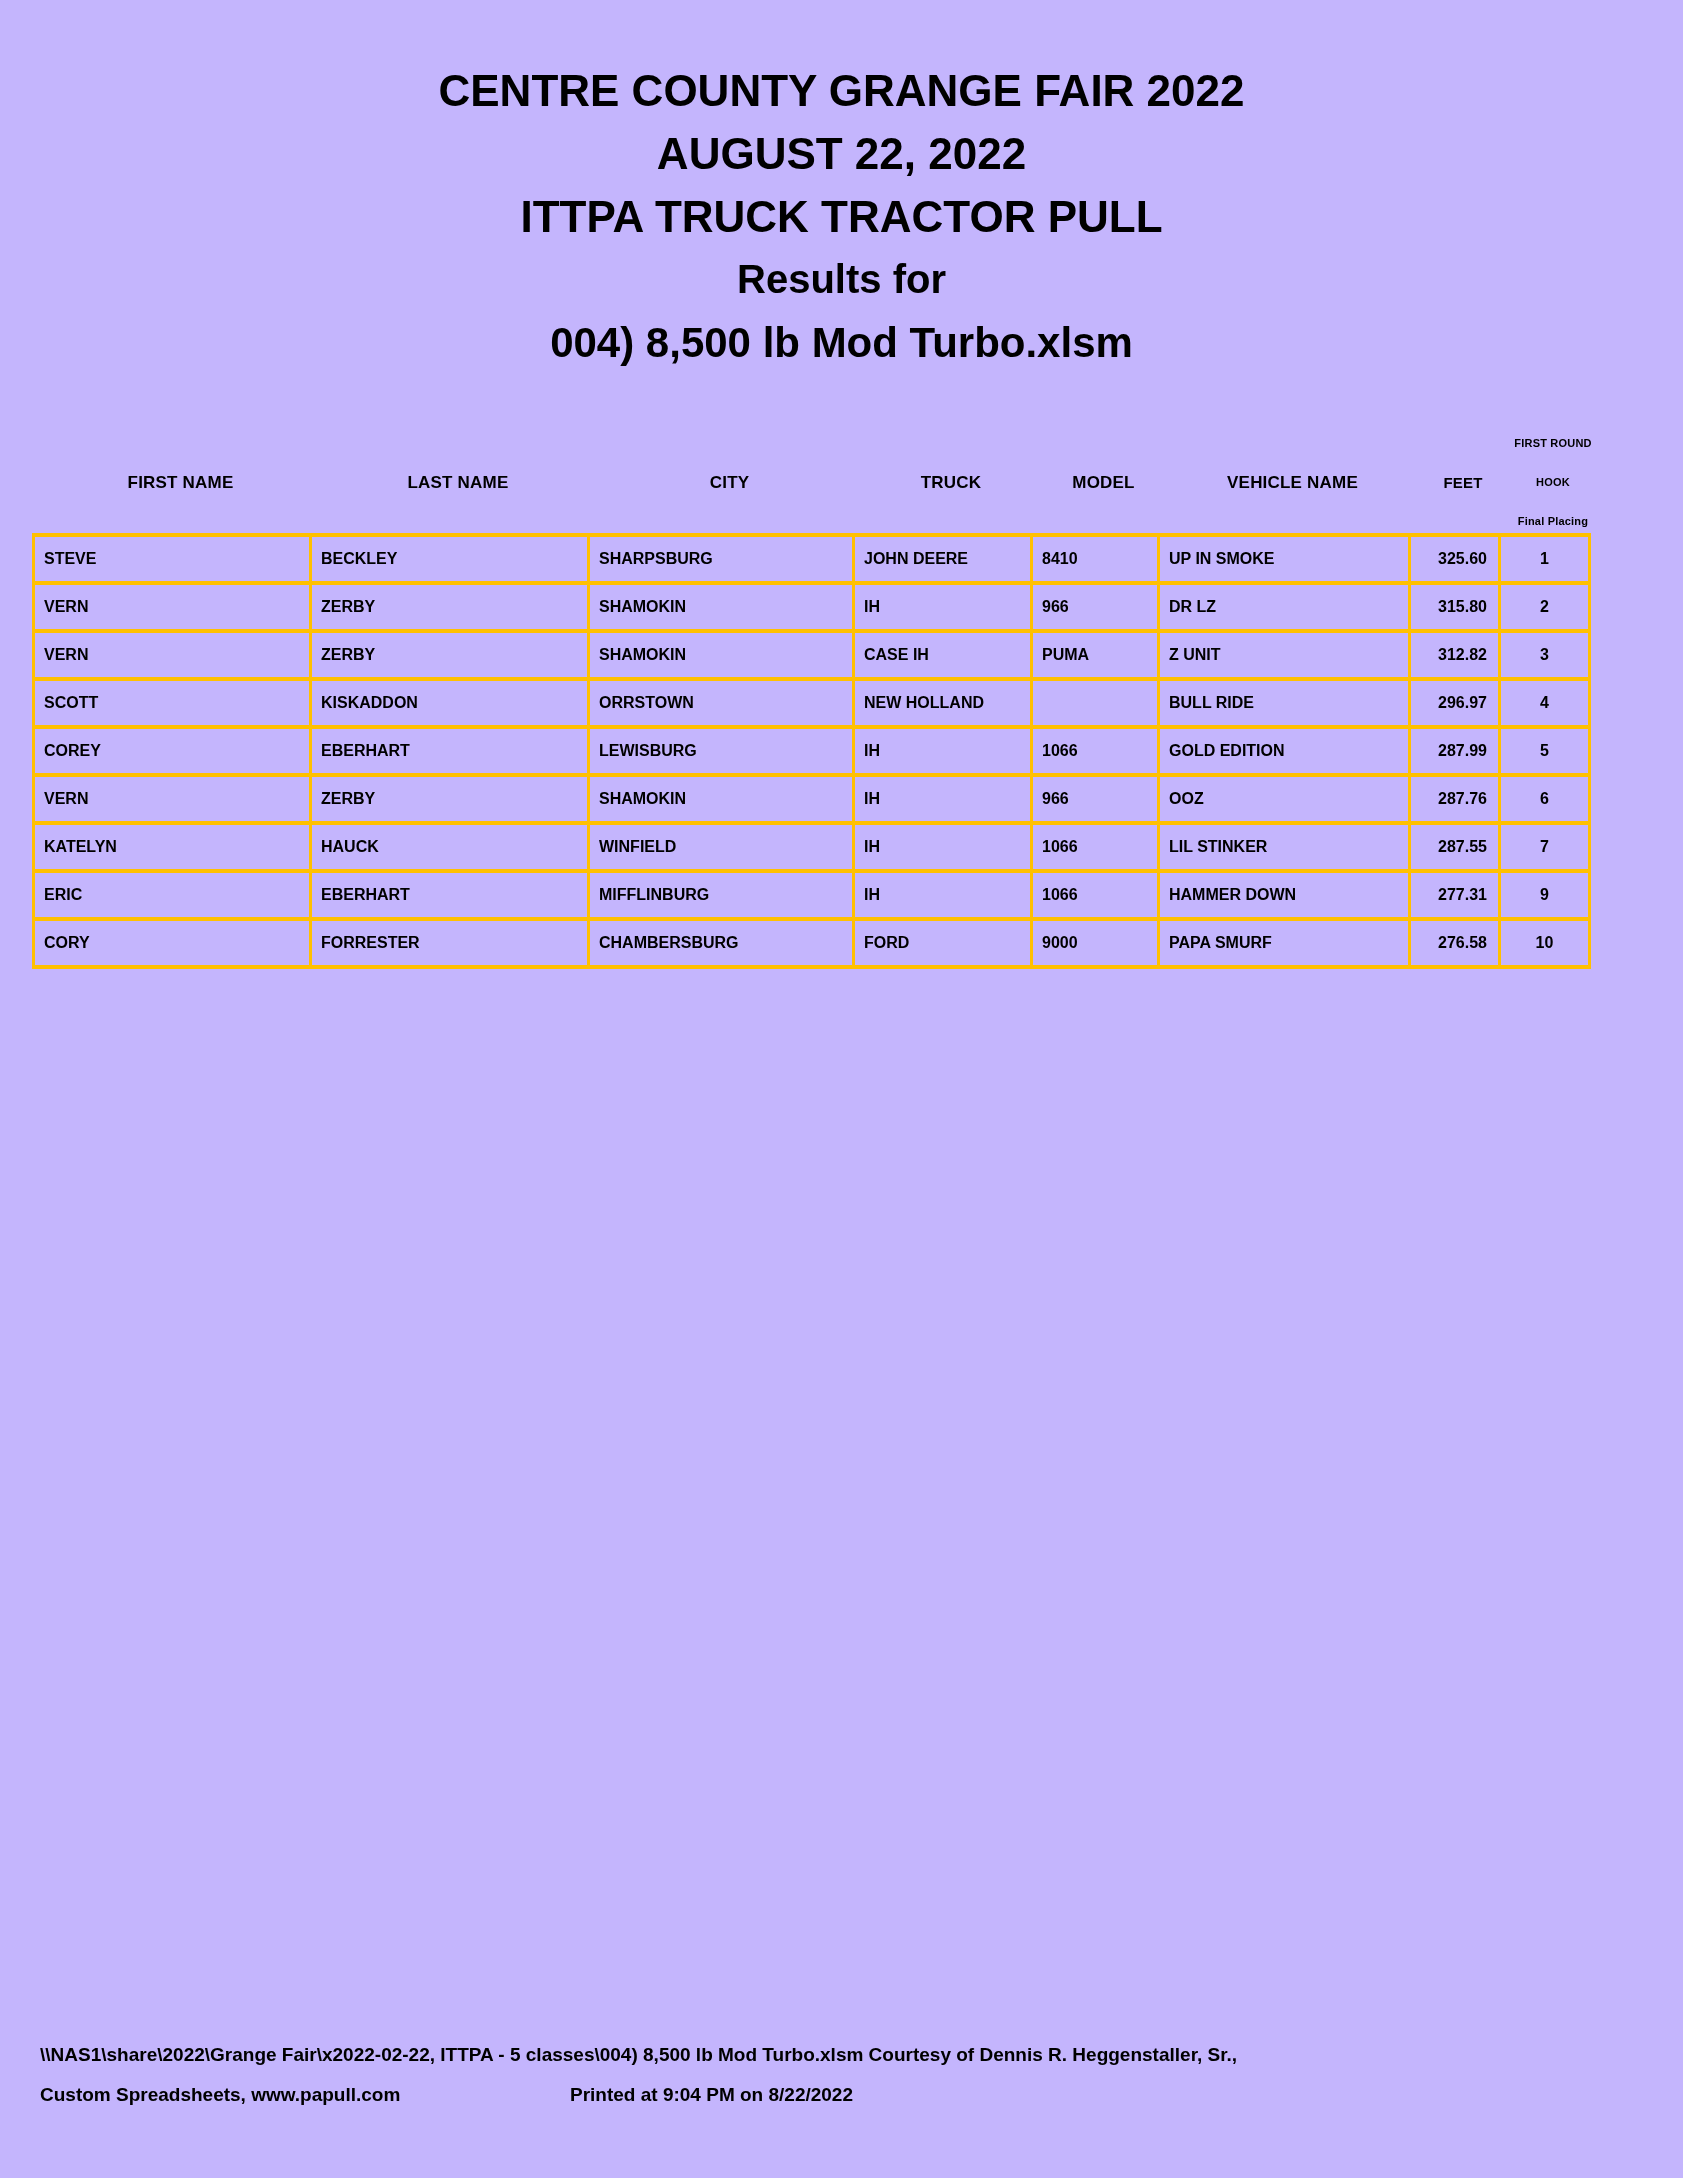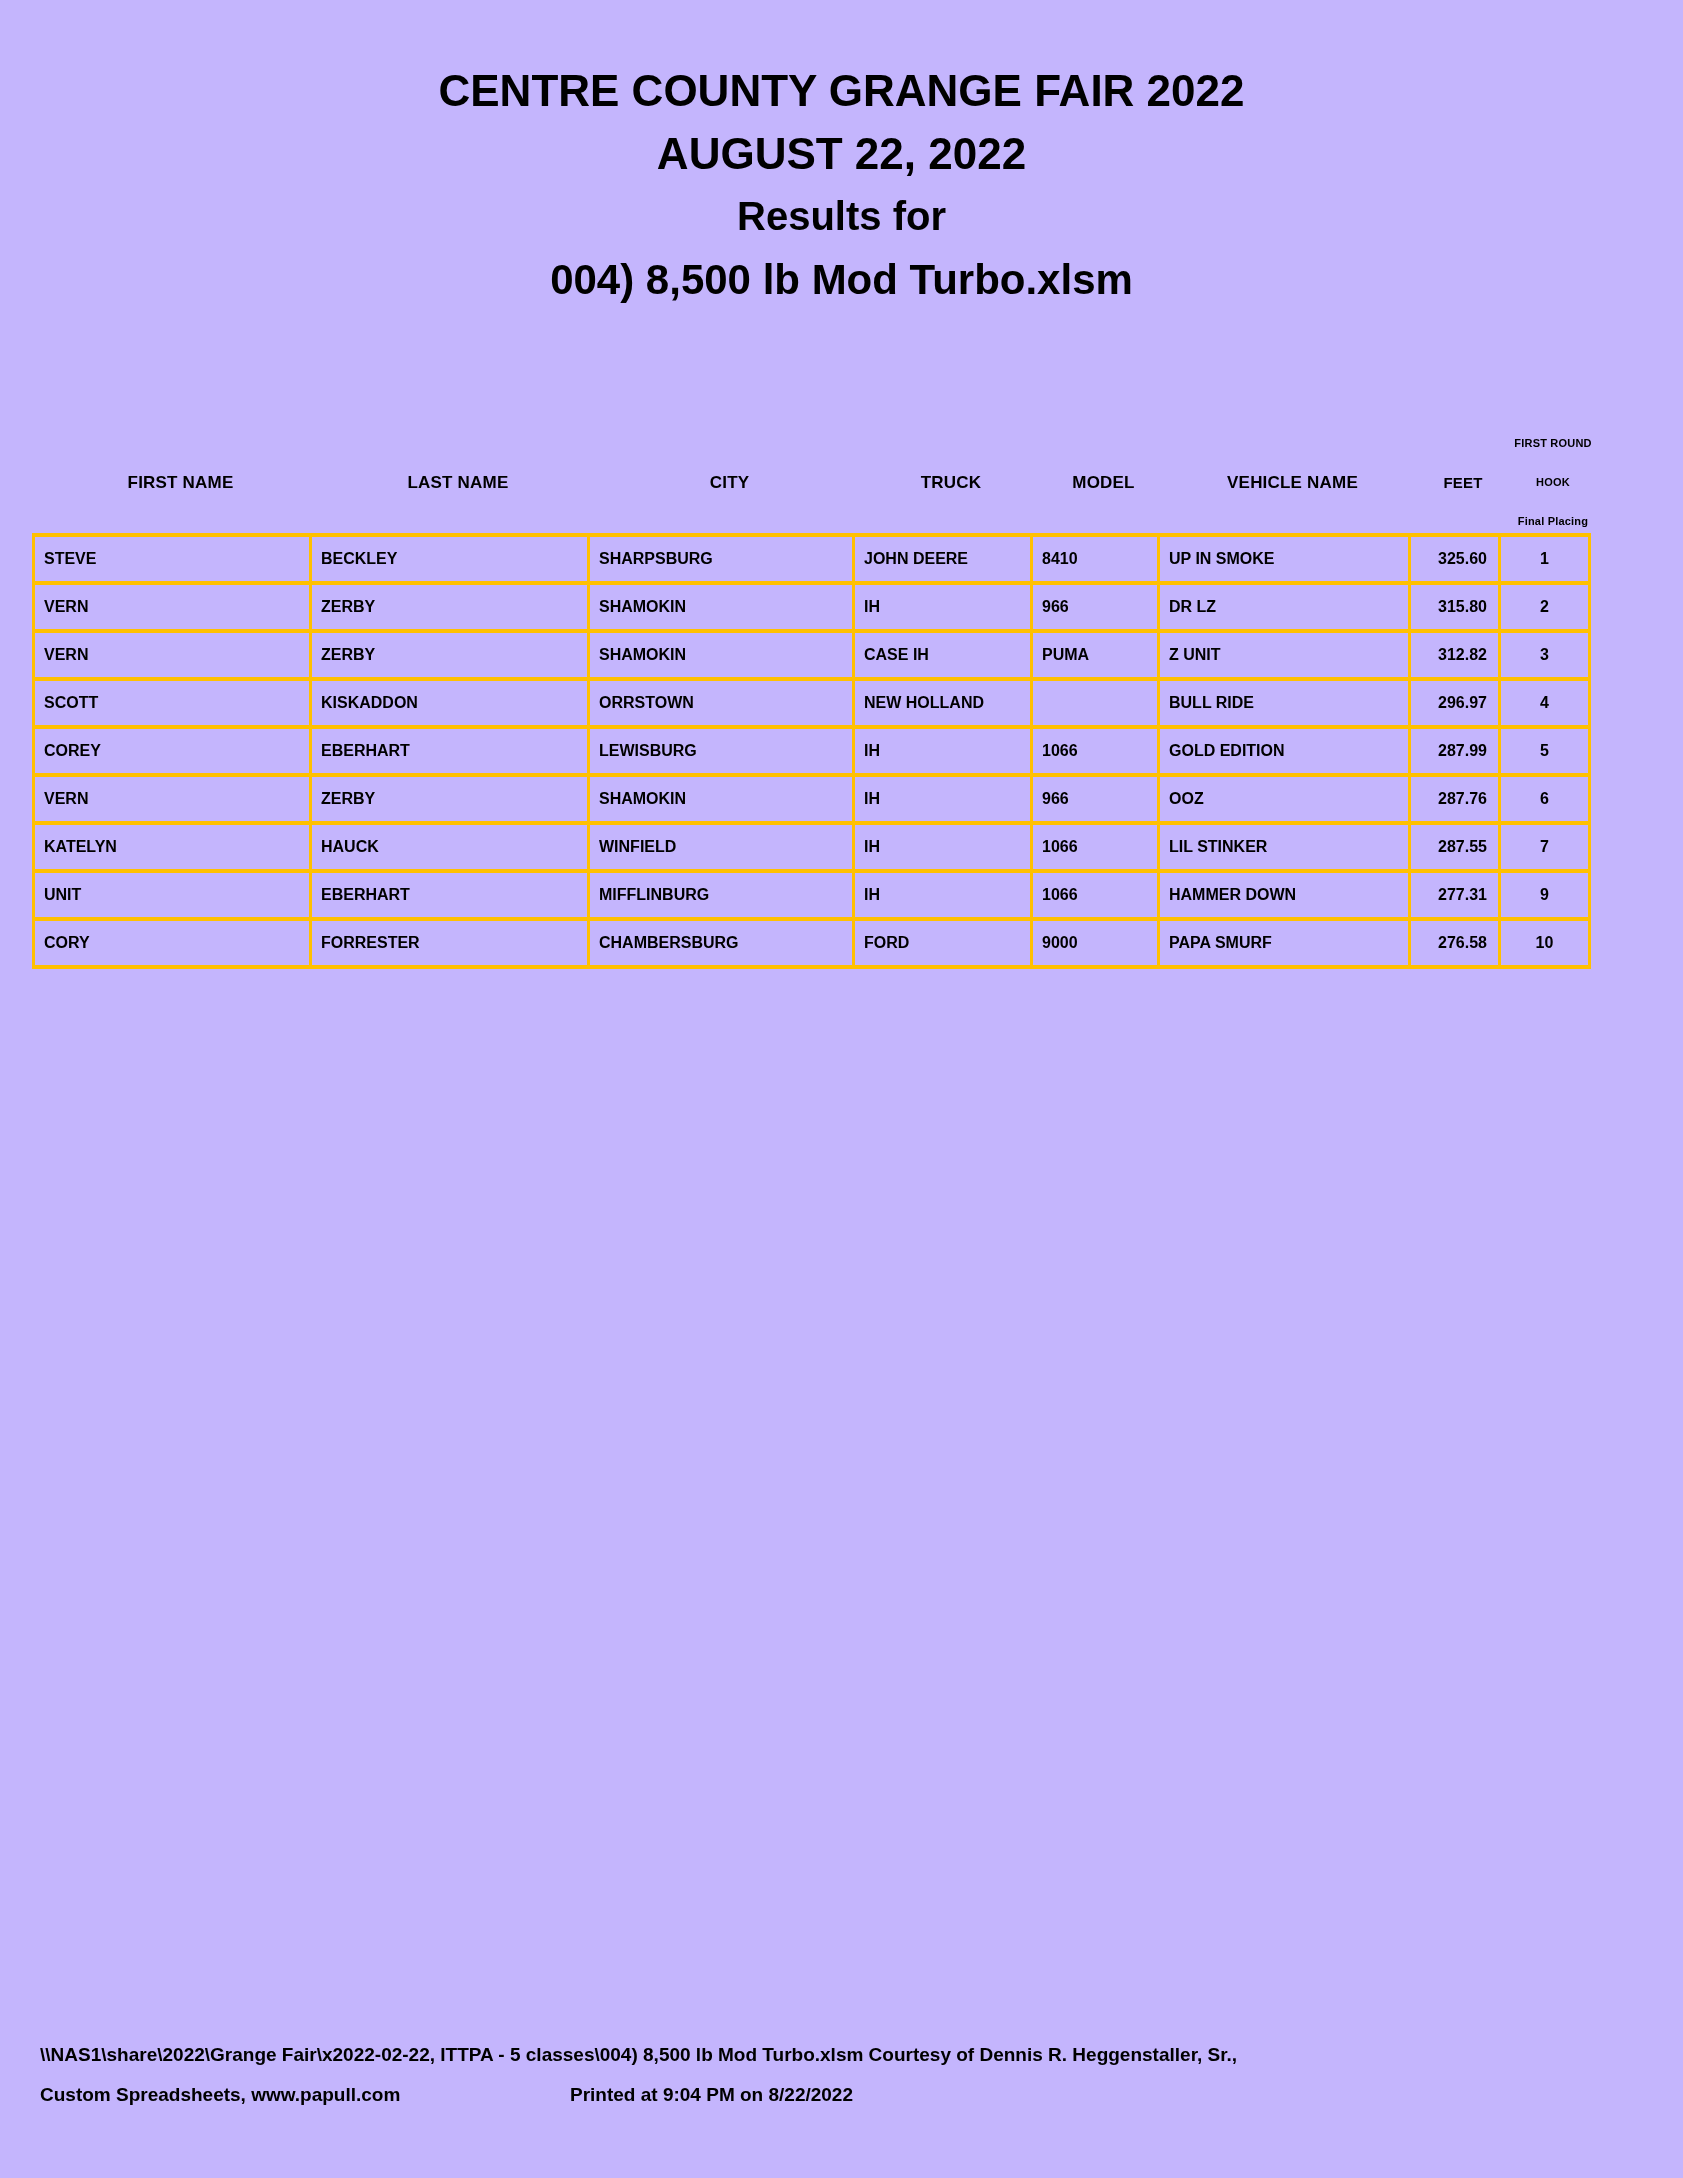--- a/index.html
+++ b/index.html
@@ -98,20 +98,21 @@
   .printed-at { position: absolute; left: 530px; top: 0; }
 </style>
 </head>
 <body>
 
 <div class="page">
 
   <div class="title-block">
     <div class="title-line t-main">CENTRE COUNTY GRANGE FAIR 2022</div>
     <div class="title-line t-main">AUGUST 22, 2022</div>
+    <div class="title-line t-main">ITTPA TRUCK TRACTOR PULL</div>
     <div class="title-line t-results">Results for</div>
     <div class="title-line t-class">004) 8,500 lb Mod Turbo.xlsm</div>
   </div>
 
   <div class="header-row">
     <div class="hcell w-first">FIRST NAME</div>
     <div class="hcell w-last">LAST NAME</div>
     <div class="hcell w-city">CITY</div>
     <div class="hcell w-make">TRUCK</div>
     <div class="hcell w-model">MODEL</div>
@@ -200,21 +201,21 @@
         <td>KATELYN</td>
         <td>HAUCK</td>
         <td>WINFIELD</td>
         <td>IH</td>
         <td>1066</td>
         <td>LIL STINKER</td>
         <td class="feet">287.55</td>
         <td class="placing">7</td>
       </tr>
       <tr>
-        <td>UNIT</td>
+        <td>ERIC</td>
         <td>EBERHART</td>
         <td>MIFFLINBURG</td>
         <td>IH</td>
         <td>1066</td>
         <td>HAMMER DOWN</td>
         <td class="feet">277.31</td>
         <td class="placing">9</td>
       </tr>
       <tr>
         <td>CORY</td>

